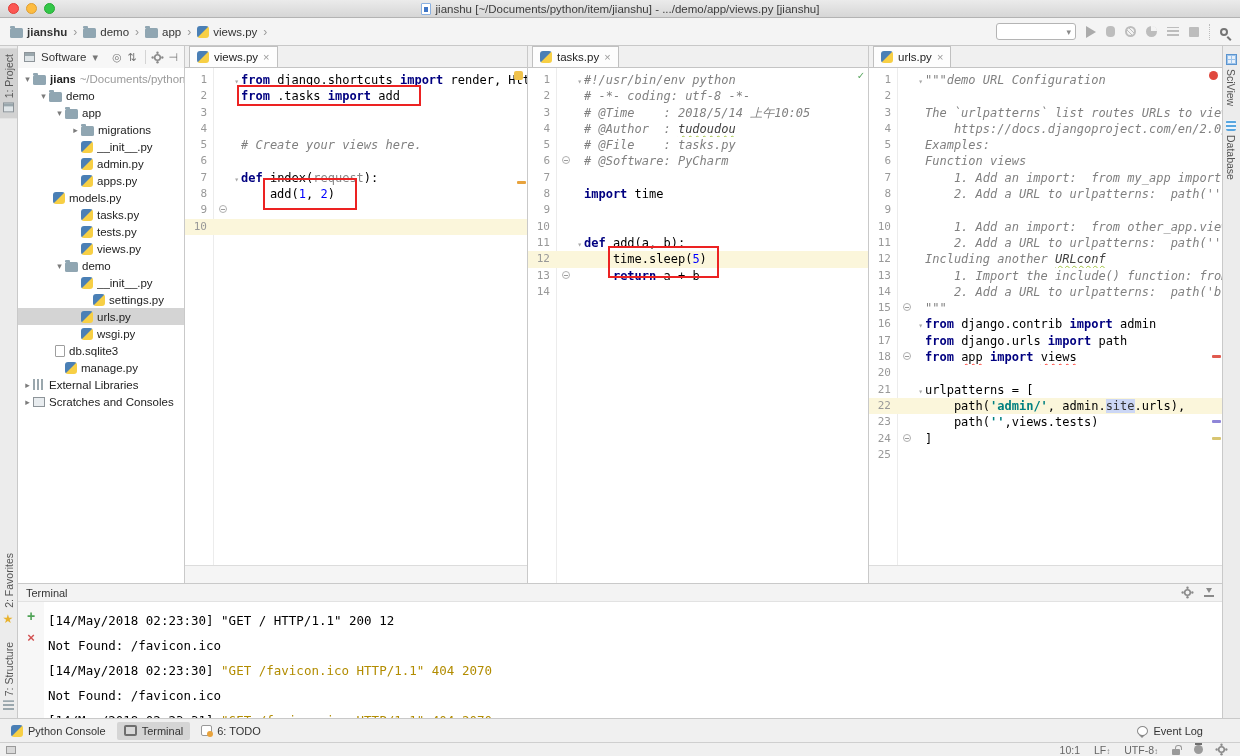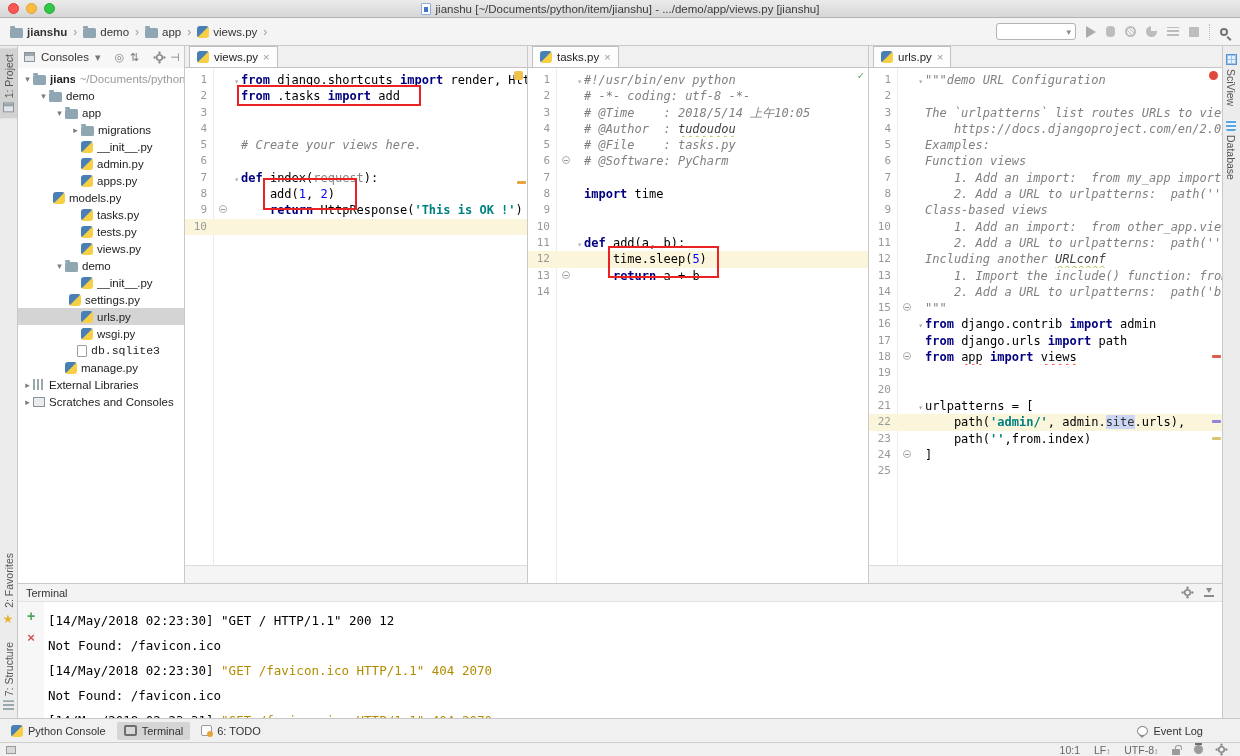--- a/index.html
+++ b/index.html
@@ -232,21 +232,21 @@
     </div>
     <div class="stripe-item">
       <span class="ic ic-database"></span>
       <span>Database</span>
     </div>
   </div>
 
 <div class="project">
   <div class="proj-header">
     <span class="ic ic-project"></span>
-    <span>Consoles</span>
+    <span>Software</span>
     <span class="hicon">▾</span>
     <span class="hicon" style="margin-left:8px">◎</span>
     <span class="hicon">⇅</span>
     <span class="sep"></span>
     <span class="ic ic-gear ic-gear-sm"></span>
     <span class="hicon">⊣</span>
   </div>
   <div class="tree" id="project-tree">
       <div class="trow bold" style="padding-left: 4px;">
         <span class="arrow">▾</span>
@@ -307,36 +307,36 @@
       <div class="trow" style="padding-left: 36px;">
         <span class="arrow">▾</span>
         <span class="ic ic-folder"></span>
         <span class="tlabel">demo</span>
       </div>
       <div class="trow" style="padding-left: 52px;">
         <span class="arrow"></span>
         <span class="ic ic-python"></span>
         <span class="tlabel">__init__.py</span>
       </div>
-      <div class="trow" style="padding-left: 40px;">
+      <div class="trow" style="padding-left: 64px;">
         <span class="arrow"></span>
         <span class="ic ic-python"></span>
         <span class="tlabel">settings.py</span>
       </div>
       <div class="trow selected" style="padding-left: 52px;">
         <span class="arrow"></span>
         <span class="ic ic-python"></span>
         <span class="tlabel">urls.py</span>
       </div>
       <div class="trow" style="padding-left: 52px;">
         <span class="arrow"></span>
         <span class="ic ic-python"></span>
         <span class="tlabel">wsgi.py</span>
       </div>
-      <div class="trow" style="padding-left: 48px; font-family: Liberation Mono, monospace;">
+      <div class="trow" style="padding-left: 26px;">
         <span class="arrow"></span>
         <span class="ic ic-file"></span>
         <span class="tlabel">db.sqlite3</span>
       </div>
       <div class="trow" style="padding-left: 36px;">
         <span class="arrow"></span>
         <span class="ic ic-python"></span>
         <span class="tlabel">manage.py</span>
       </div>
       <div class="trow" style="padding-left: 4px;">
@@ -364,21 +364,21 @@
       <div class="code">
         <div class="gutter-sep"></div>
         <div class="cl"><span class="ln">1</span><span class="fold"><span class="fm v">▾</span></span><span class="ct"><span class="tk-k">from</span><span class="tk-p"> django.shortcuts </span><span class="tk-k">import</span><span class="tk-p"> render, HttpResponse</span></span></div>
         <div class="cl"><span class="ln">2</span><span class="fold"></span><span class="ct"><span class="tk-k">from</span><span class="tk-p"> .tasks </span><span class="tk-k">import</span><span class="tk-p"> add</span></span></div>
         <div class="cl"><span class="ln">3</span><span class="fold"></span><span class="ct"></span></div>
         <div class="cl"><span class="ln">4</span><span class="fold"></span><span class="ct"></span></div>
         <div class="cl"><span class="ln">5</span><span class="fold"></span><span class="ct"><span class="tk-c"># Create your views here.</span></span></div>
         <div class="cl"><span class="ln">6</span><span class="fold"></span><span class="ct"></span></div>
         <div class="cl"><span class="ln">7</span><span class="fold"><span class="fm v">▾</span></span><span class="ct"><span class="tk-k">def</span><span class="tk-p"> index(</span><span class="tk-g">request</span><span class="tk-p">):</span></span></div>
         <div class="cl"><span class="ln">8</span><span class="fold"></span><span class="ct"><span class="tk-p">    add(</span><span class="tk-num">1</span><span class="tk-p">, </span><span class="tk-num">2</span><span class="tk-p">)</span></span></div>
-        <div class="cl"><span class="ln">9</span><span class="fold"><span class="fm o"></span></span><span class="ct"><span class="tk-p">    </span><span class="tk-k">return</span><span class="tk-p"> HttpResponse(</span><span class="tk-s">'This is OK !'</span><span class="tk-p">)</span></span></div>
+        <div class="cl"><span class="ln">9</span><span class="fold"><span class="fm o"></span></span></div>
         <div class="cl cur"><span class="ln">10</span><span class="fold"></span><span class="ct"></span></div>
         <div class="anno" style="left: 52px; top: 17px; width: 184px; height: 21px;"></div>
         <div class="anno" style="left: 78px; top: 110px; width: 94px; height: 32px;"></div>
         <div class="smark" style="top: 112.69px; background: rgb(232, 163, 61);"></div>
         <div class="indicator ind-warning"></div>
       </div>
       <div class="crumbs-strip"></div>
     </div>
     <div class="pane" style="width: 341px;">
       <div class="tabbar">
@@ -419,35 +419,34 @@
       <div class="code">
         <div class="gutter-sep"></div>
         <div class="cl"><span class="ln">1</span><span class="fold"><span class="fm v">▾</span></span><span class="ct"><span class="tk-d">"""demo URL Configuration</span></span></div>
         <div class="cl"><span class="ln">2</span><span class="fold"></span><span class="ct"></span></div>
         <div class="cl"><span class="ln">3</span><span class="fold"></span><span class="ct"><span class="tk-d">The `urlpatterns` list routes URLs to views. For more information please see:</span></span></div>
         <div class="cl"><span class="ln">4</span><span class="fold"></span><span class="ct"><span class="tk-d">    https://docs.djangoproject.com/en/2.0/topics/http/urls/</span></span></div>
         <div class="cl"><span class="ln">5</span><span class="fold"></span><span class="ct"><span class="tk-d">Examples:</span></span></div>
         <div class="cl"><span class="ln">6</span><span class="fold"></span><span class="ct"><span class="tk-d">Function views</span></span></div>
         <div class="cl"><span class="ln">7</span><span class="fold"></span><span class="ct"><span class="tk-d">    1. Add an import:  from my_app import views</span></span></div>
         <div class="cl"><span class="ln">8</span><span class="fold"></span><span class="ct"><span class="tk-d">    2. Add a URL to urlpatterns:  path('', views.home, name='home')</span></span></div>
-        <div class="cl"><span class="ln">9</span><span class="fold"></span><span class="ct"><span class="tk-d">Class-based views</span></span></div>
+        <div class="cl"><span class="ln">9</span><span class="fold"></span></div>
         <div class="cl"><span class="ln">10</span><span class="fold"></span><span class="ct"><span class="tk-d">    1. Add an import:  from other_app.views import Home</span></span></div>
         <div class="cl"><span class="ln">11</span><span class="fold"></span><span class="ct"><span class="tk-d">    2. Add a URL to urlpatterns:  path('', Home.as_view(), name='home')</span></span></div>
         <div class="cl"><span class="ln">12</span><span class="fold"></span><span class="ct"><span class="tk-d">Including another </span><span class="tk-dt">URLconf</span></span></div>
         <div class="cl"><span class="ln">13</span><span class="fold"></span><span class="ct"><span class="tk-d">    1. Import the include() function: from django.urls import include, path</span></span></div>
         <div class="cl"><span class="ln">14</span><span class="fold"></span><span class="ct"><span class="tk-d">    2. Add a URL to urlpatterns:  path('blog/', include('blog.urls'))</span></span></div>
         <div class="cl"><span class="ln">15</span><span class="fold"><span class="fm o"></span></span><span class="ct"><span class="tk-d">"""</span></span></div>
         <div class="cl"><span class="ln">16</span><span class="fold"><span class="fm v">▾</span></span><span class="ct"><span class="tk-k">from</span><span class="tk-p"> django.contrib </span><span class="tk-k">import</span><span class="tk-p"> admin</span></span></div>
         <div class="cl"><span class="ln">17</span><span class="fold"></span><span class="ct"><span class="tk-k">from</span><span class="tk-p"> django.urls </span><span class="tk-k">import</span><span class="tk-p"> path</span></span></div>
         <div class="cl"><span class="ln">18</span><span class="fold"><span class="fm o"></span></span><span class="ct"><span class="tk-k">from</span><span class="tk-p"> </span><span class="tk-e">app</span><span class="tk-p"> </span><span class="tk-k">import</span><span class="tk-p"> </span><span class="tk-e">views</span></span></div>
-        <div class="cl"><span class="ln">19</span><span class="fold"></span><span class="ct"></span></div>
         <div class="cl"><span class="ln">20</span><span class="fold"></span><span class="ct"></span></div>
         <div class="cl"><span class="ln">21</span><span class="fold"><span class="fm v">▾</span></span><span class="ct"><span class="tk-p">urlpatterns = [</span></span></div>
         <div class="cl cur"><span class="ln">22</span><span class="fold"></span><span class="ct"><span class="tk-p">    path(</span><span class="tk-s">'admin/'</span><span class="tk-p">, admin.</span><span class="tk-hl">site</span><span class="tk-p">.urls),</span></span></div>
-        <div class="cl"><span class="ln">23</span><span class="fold"></span><span class="ct"><span class="tk-p">    path(</span><span class="tk-s">''</span><span class="tk-p">,from.index)</span></span></div>
+        <div class="cl"><span class="ln">23</span><span class="fold"></span><span class="ct"><span class="tk-p">    path(</span><span class="tk-s">''</span><span class="tk-p">,views.tests)</span></span></div>
         <div class="cl"><span class="ln">24</span><span class="fold"><span class="fm o"></span></span><span class="ct"><span class="tk-p">]</span></span></div>
         <div class="cl"><span class="ln">25</span><span class="fold"></span><span class="ct"></span></div>
         <div class="smark" style="top: 287.1px; background: rgb(224, 90, 79);"></div>
         <div class="smark" style="top: 352.3px; background: rgb(143, 134, 216);"></div>
         <div class="smark" style="top: 368.6px; background: rgb(216, 197, 113);"></div>
         <div class="indicator ind-error"></div>
       </div>
       <div class="crumbs-strip"></div>
     </div>
   </div>

